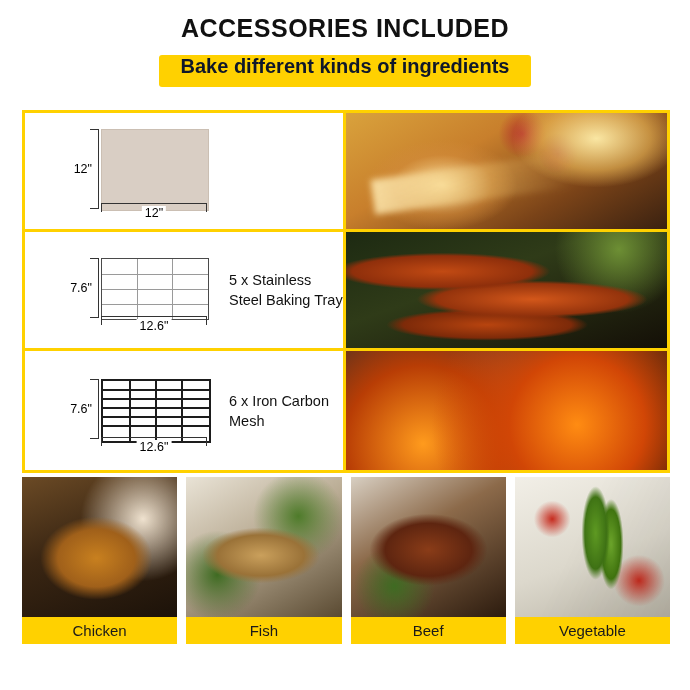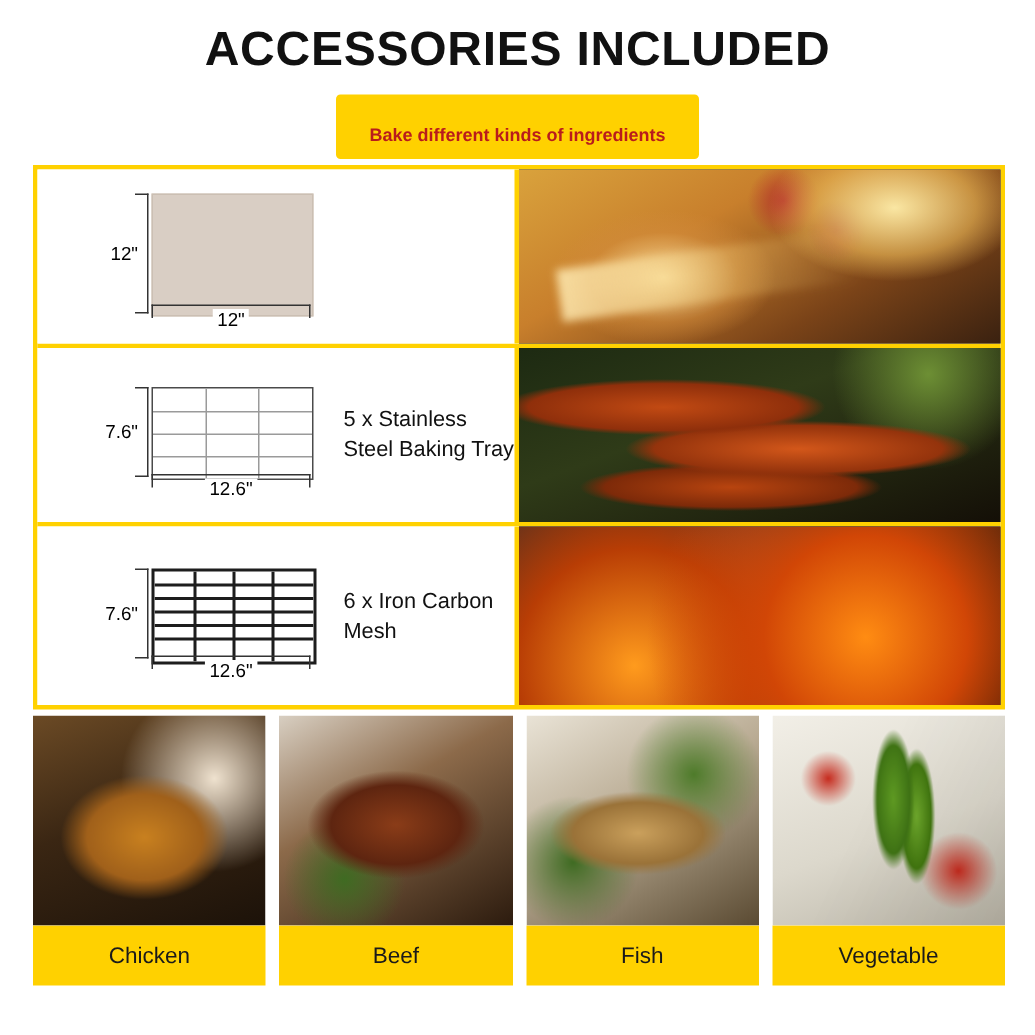--- a/index.html
+++ b/index.html
@@ -19,38 +19,38 @@
   .page {
     width: 690px;
     height: 690px;
     position: relative;
     box-sizing: border-box;
   }
 
   
   .title {
     text-align: center;
-    font-size: 32px;
+    font-size: 25px;
     font-weight: bold;
     letter-spacing: 0.5px;
     padding-top: 14px;
     color: #111111;
   }
 
   .subtitle-wrap {
     display: flex;
     justify-content: center;
     margin-top: 12px;
   }
   .subtitle {
     background: #FFD100;
-    color: #b91c1c;
-    font-size: 12px;
+    color: #0f172a;
+    font-size: 20px;
     font-weight: bold;
-    padding: 20px 22px 9px 22px;
+    padding: 0 22px 9px 22px;
     border-radius: 3px;
     white-space: nowrap;
   }
 
   
   .acc-table {
     position: absolute;
     left: 22px;
     top: 110px;
     width: 648px;
@@ -273,21 +273,21 @@
   .card {
     width: 157px;
     box-sizing: border-box;
   }
   .card .img {
     height: 140px;
     position: relative;
     overflow: hidden;
   }
   .card .cap {
-    height: 40px;
+    height: 27px;
     background: #FFD100;
     display: flex;
     align-items: center;
     justify-content: center;
     font-size: 15px;
     color: #1a1a1a;
   }
 
   .chicken-photo {
     background:
@@ -423,30 +423,30 @@
 
     <div class="card">
       <div class="img">
         <div class="photo chicken-photo"></div>
       </div>
       <div class="cap">Chicken</div>
     </div>
 
     <div class="card">
       <div class="img">
-        <div class="photo beef-photo"></div>
-      </div>
-      <div class="cap">Beef</div>
+        <div class="photo fish-photo"></div>
+      </div>
+      <div class="cap">Fish</div>
     </div>
 
     <div class="card">
       <div class="img">
-        <div class="photo fish-photo"></div>
-      </div>
-      <div class="cap">Fish</div>
+        <div class="photo beef-photo"></div>
+      </div>
+      <div class="cap">Beef</div>
     </div>
 
     <div class="card">
       <div class="img">
         <div class="photo veg-photo"></div>
       </div>
       <div class="cap">Vegetable</div>
     </div>
 
   </div>

